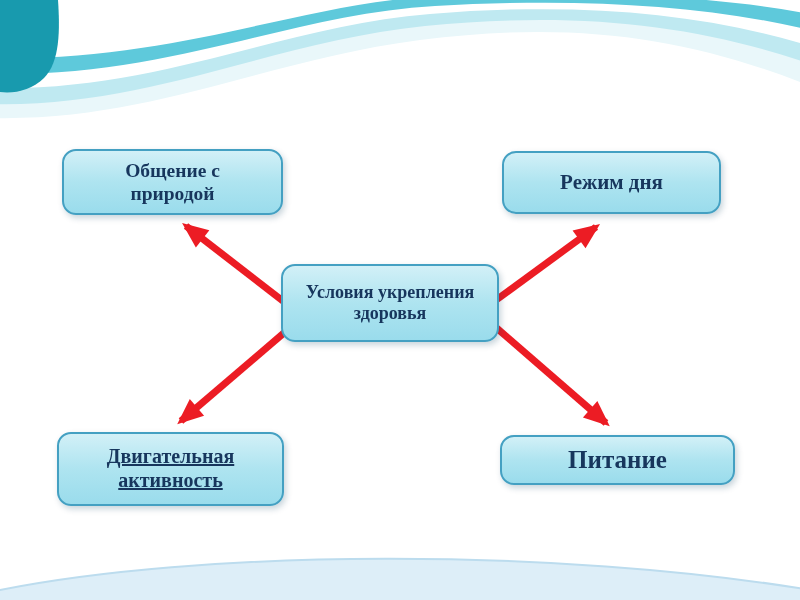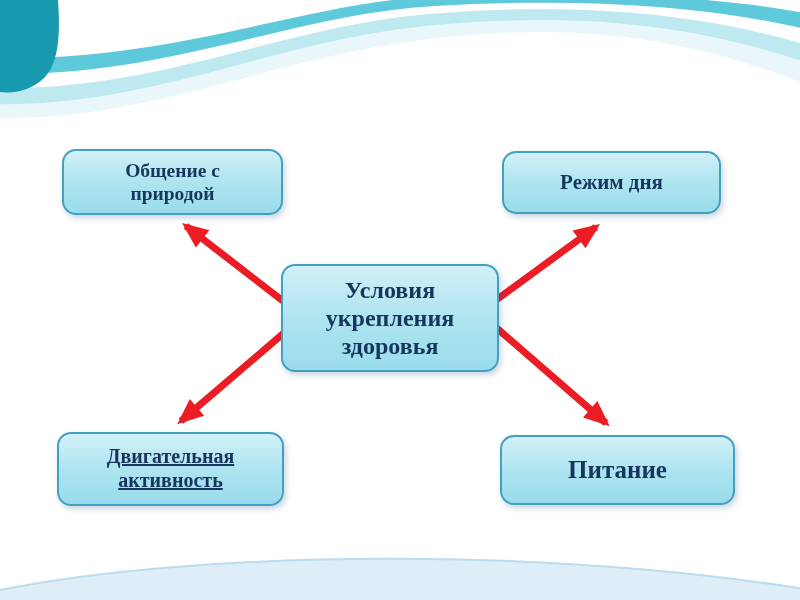--- a/index.html
+++ b/index.html
@@ -38,23 +38,23 @@
     background: linear-gradient(180deg, #d2f0f7 0%, #aee4f0 50%, #9adcec 100%);
     border: 2px solid #44a0c2;
     border-radius: 14px;
     color: #17365d;
     font-weight: bold;
     line-height: 1.18;
     box-shadow: 2px 3px 6px rgba(0, 60, 90, 0.22);
   }
   .node-nature    { left: 62px;  top: 149px; width: 221px; height: 66px;  font-size: 19.5px; padding: 0 26px; }
   .node-regime    { left: 502px; top: 151px; width: 219px; height: 63px;  font-size: 21px;   padding: 0 14px; }
-  .node-center    { left: 281px; top: 264px; width: 218px; height: 108px; font-size: 24px;   padding: 0 18px; }
+  .node-center    { left: 281px; top: 264px; width: 218px; height: 78px; font-size: 18px;   padding: 0 18px; }
   .node-activity  { left: 57px;  top: 432px; width: 227px; height: 74px;  font-size: 20px;   padding: 0 14px; text-decoration: underline; }
-  .node-nutrition { left: 500px; top: 435px; width: 235px; height: 70px;  font-size: 25px;   padding: 0 30px; }
+  .node-nutrition { left: 500px; top: 435px; width: 235px; height: 50px;  font-size: 25px;   padding: 0 30px; }
 </style>
 </head>
 <body>
 
 <div class="slide">
 
   <svg class="decor-layer" viewBox="0 0 800 600">
     <path d="M-10,118 C150,122 265,60 420,40 C575,20 690,38 810,86 L810,-10 L-10,-10 Z" fill="#e9f7fa"></path>
     <path d="M-10,104 C150,108 270,42 425,26 C575,11 695,24 810,64 L810,-10 L-10,-10 Z" fill="#bfe9f1"></path>
     <path d="M-10,88 C160,92 280,26 430,14 C575,2 700,12 810,46 L810,-10 L-10,-10 Z" fill="#ffffff"></path>

